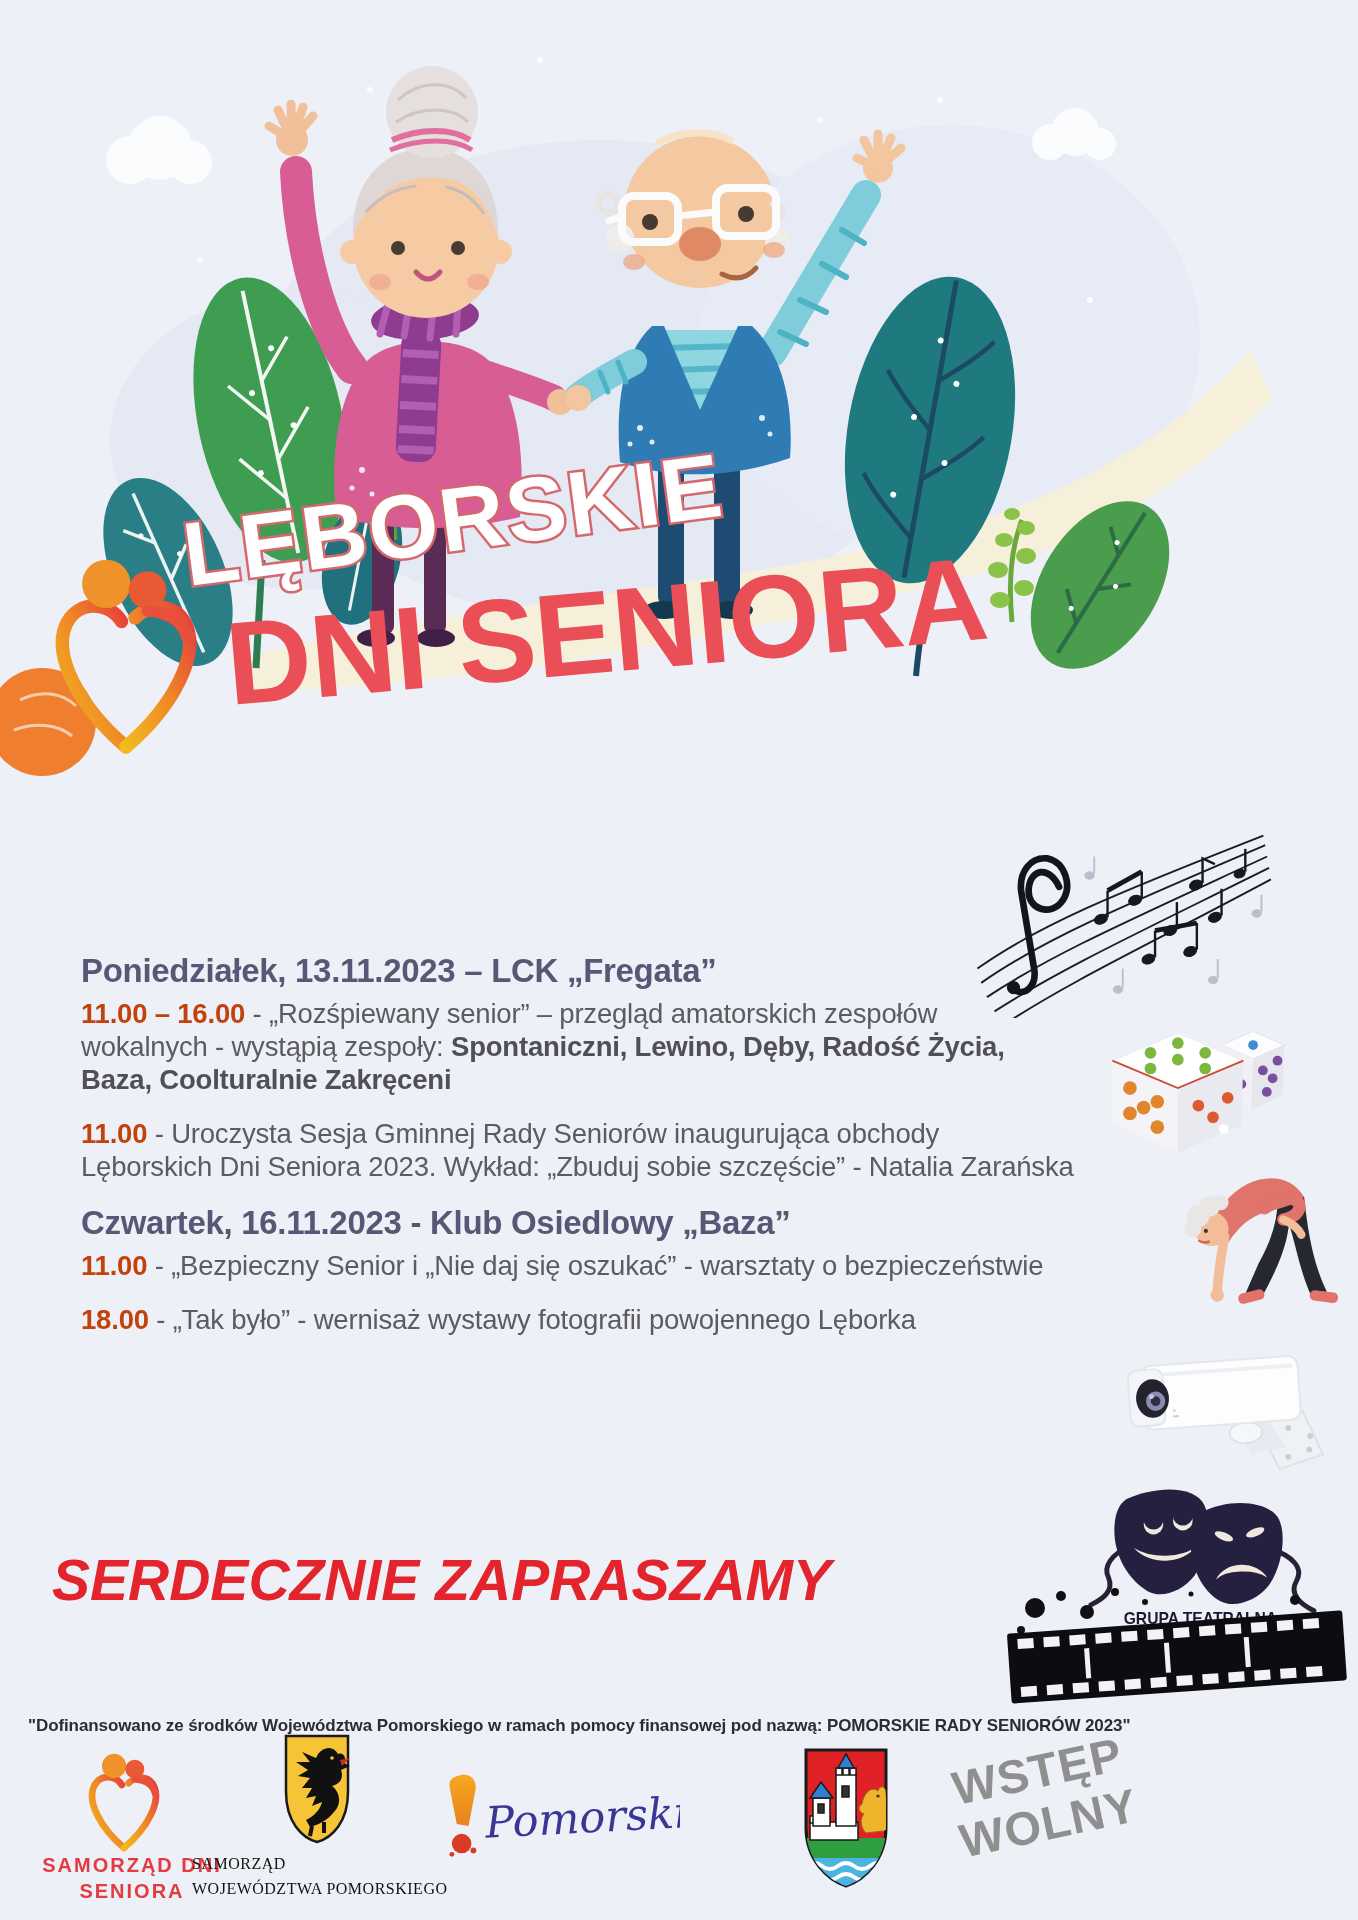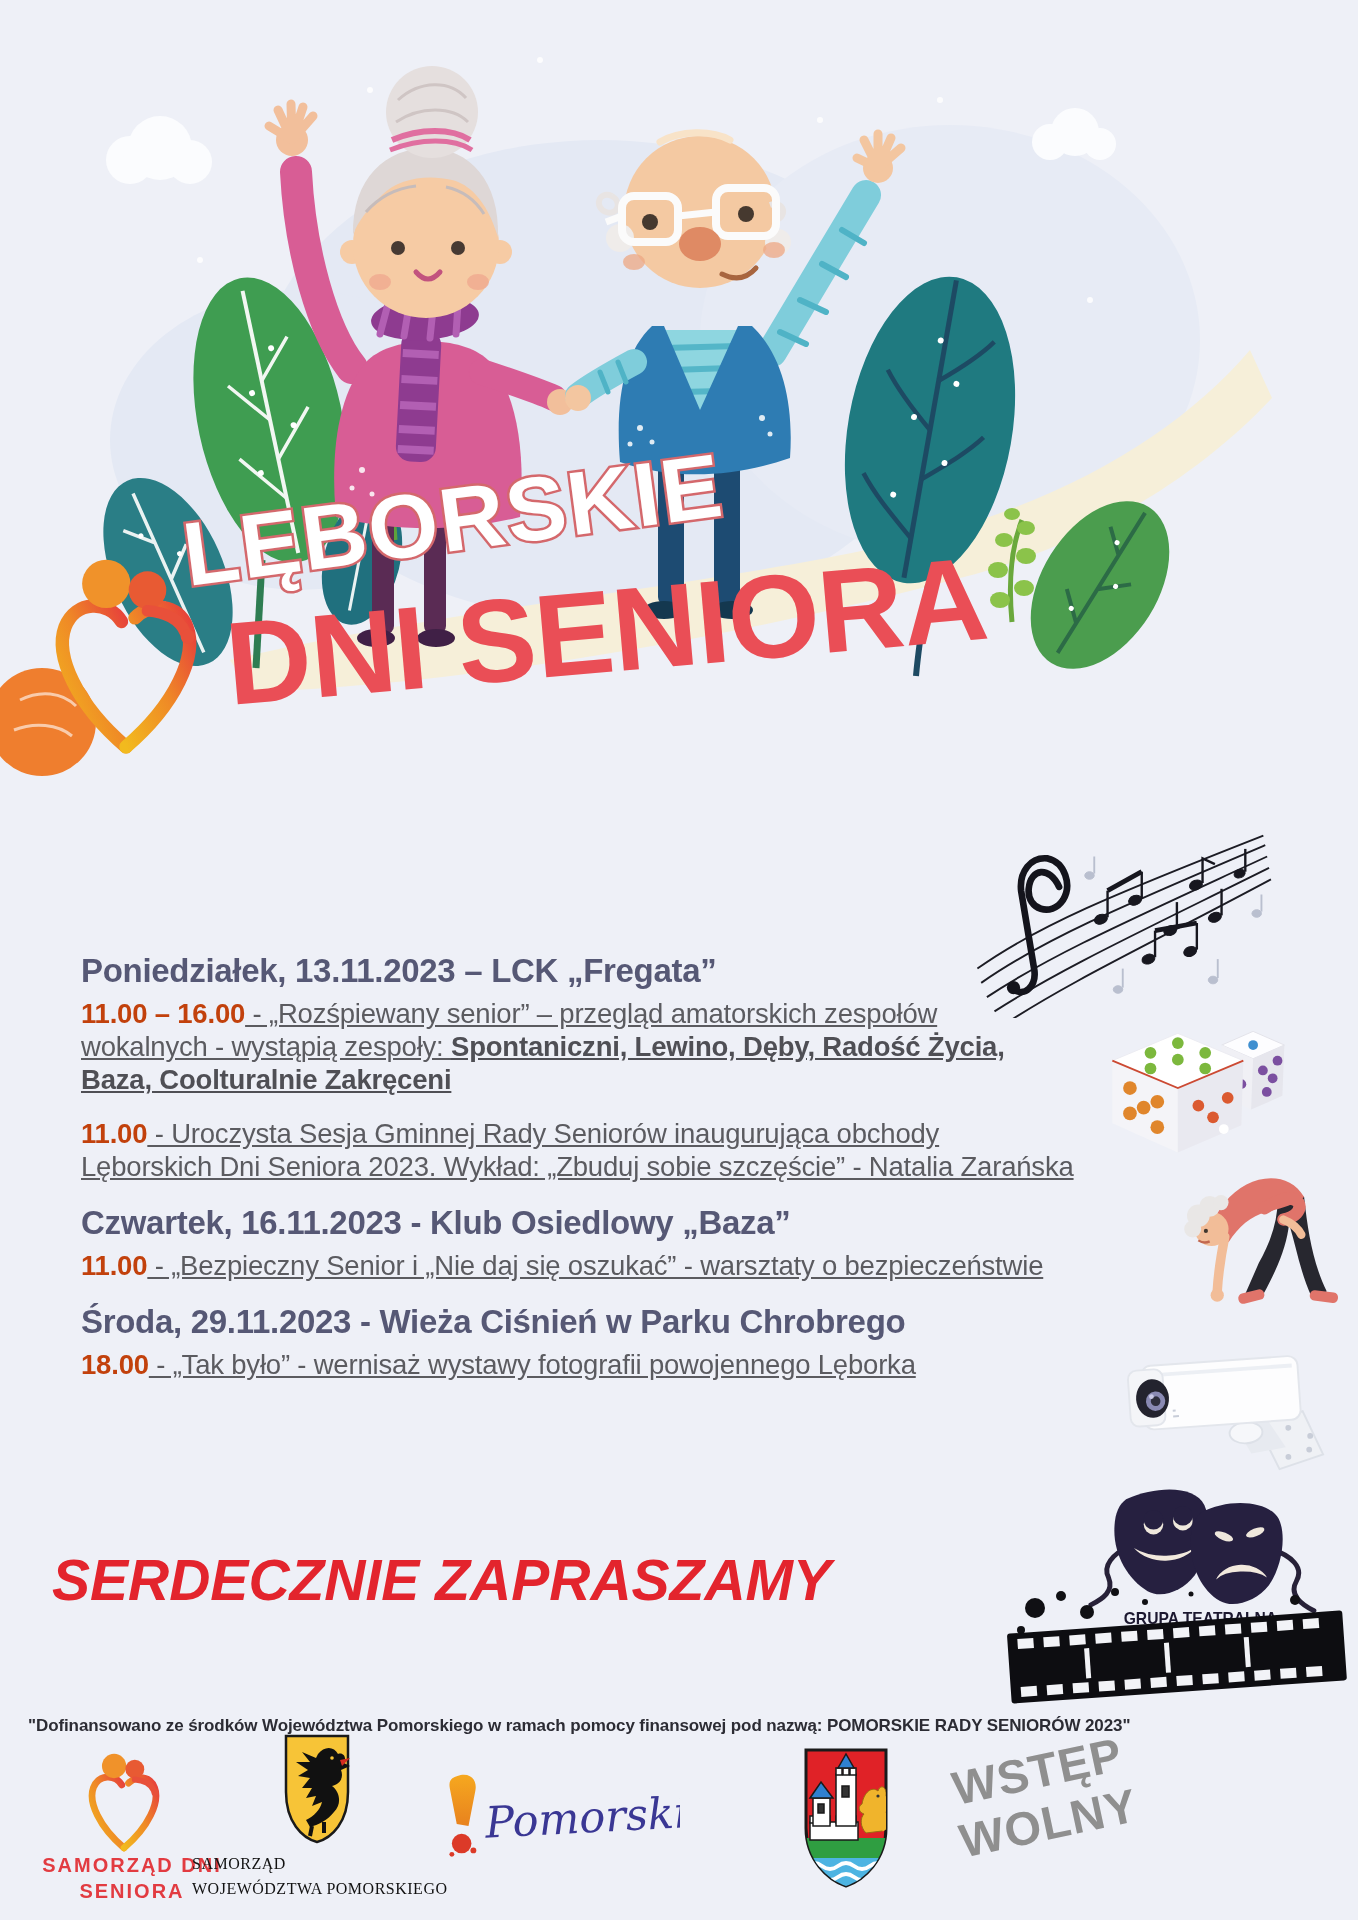--- a/index.html
+++ b/index.html
@@ -5,21 +5,21 @@
   html,body{margin:0;padding:0;background:#e4e7f0;}
   .poster{position:relative;width:1358px;height:1920px;background:#eef0f7;overflow:hidden;
           font-family:"Liberation Sans",sans-serif;}
   .abs{position:absolute;}
   
   .schedule{position:absolute;left:42px;top:952px;width:1302px;}
   .schedule .item{margin-bottom:21px;margin-left:39px;}
   .schedule h2{font-size:33px;line-height:38px;font-weight:bold;color:#565875;margin:0 0 7px;letter-spacing:-.3px;}
   .schedule p{margin:0;font-size:27.5px;line-height:33px;color:#5b5b60;letter-spacing:-.2px;}
   .time{color:#c2410c;font-weight:bold;}
-  .txt{white-space:pre-line;text-decoration:underline;}
+  .txt{white-space:pre-line;}
   .txt.bold{font-weight:bold;color:#4f4f55;}
   .invite{position:absolute;left:52px;top:1547px;font-size:57px;font-weight:bold;color:#e3242d;font-style:italic;}
   .fineprint{position:absolute;left:28px;top:1716px;width:1310px;font-size:17px;font-weight:bold;color:#2c2c34;letter-spacing:-.1px;}
   .free-entry{position:absolute;left:938px;top:1745px;width:210px;text-align:center;font-size:47px;line-height:1.12;
               font-weight:bold;color:#8f8f8f;transform:rotate(-12deg);letter-spacing:1px;}
   .lds-text{position:absolute;left:34px;top:1852px;width:196px;text-align:center;font-size:20px;line-height:1.3;
             font-weight:bold;color:#e23b41;letter-spacing:2px;}
   .samorzad-text{position:absolute;left:192px;top:1852px;width:256px;text-align:left;
                  font-family:"Liberation Serif",serif;font-size:16px;line-height:1.55;color:#121212;letter-spacing:.5px;}
 </style>
@@ -299,21 +299,20 @@
     </div>
     <div class="item">
       <p><span class="time">11.00</span><span class="txt"> - Uroczysta Sesja Gminnej Rady Seniorów inaugurująca obchody
 Lęborskich Dni Seniora 2023. Wykład: „Zbuduj sobie szczęście” - Natalia Zarańska</span></p>
     </div>
     <div class="item">
       <h2>Czwartek, 16.11.2023 - Klub Osiedlowy „Baza”</h2>
       <p><span class="time">11.00</span><span class="txt"> - „Bezpieczny Senior i „Nie daj się oszukać” - warsztaty o bezpieczeństwie</span></p>
     </div>
     <div class="item">
-      <h2>Środa, 29.11.2023 - Wieża Ciśnień w Parku Chrobrego</h2>
       <p><span class="time">18.00</span><span class="txt"> - „Tak było” - wernisaż wystawy fotografii powojennego Lęborka</span></p>
     </div>
   </section>
 
   <svg class="abs" style="left:1085px;top:1012px" width="215" height="155" viewBox="0 0 220 155">
     <g>
       <polygon points="140,32 172,18 204,32 172,46" fill="#fdfdff" stroke="#e2e2ea" stroke-width="1"></polygon>
       <polygon points="140,32 172,46 170,98 138,84" fill="#f0f0f5"></polygon>
       <polygon points="172,46 204,32 202,84 170,98" fill="#e6e6ed"></polygon>
       <circle cx="172" cy="32" r="5" fill="#3f8fd0"></circle>

